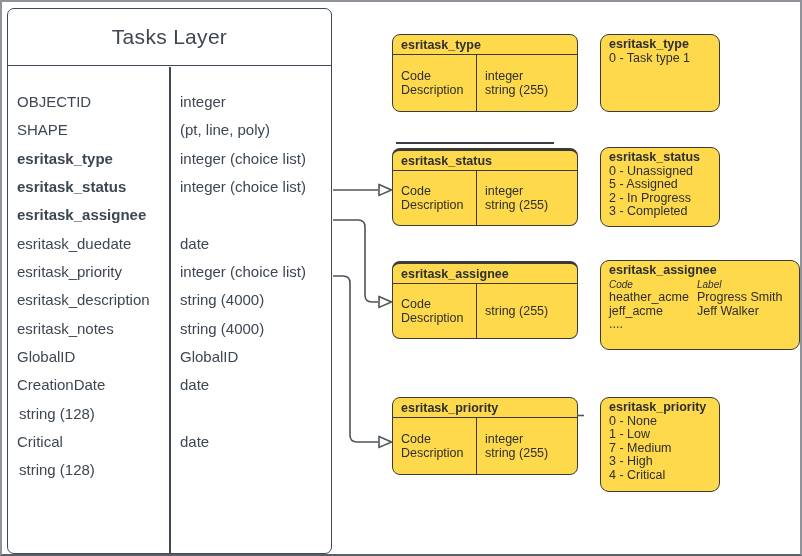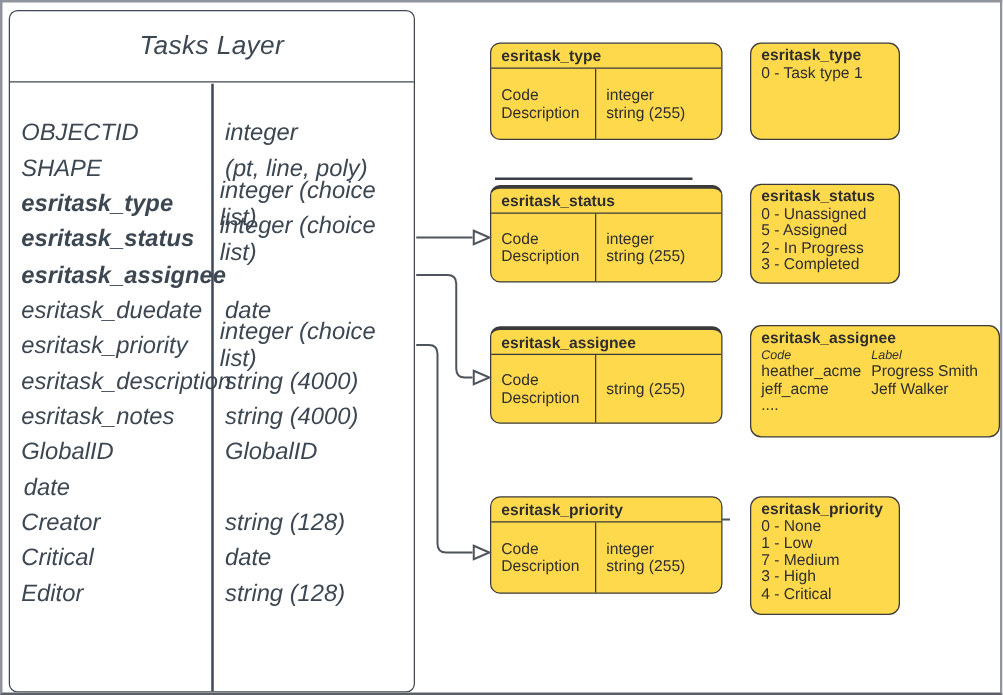--- a/index.html
+++ b/index.html
@@ -10,31 +10,31 @@
     border:2px solid #8f939b;
     border-bottom-color:#5c6066;
     background:#ffffff;
     font-family:"Liberation Sans", sans-serif;
     overflow:hidden;
   }
   
   .tasks-table{
     position:absolute;left:5px;top:6px;width:325px;height:546px;
     box-sizing:border-box;border:1.6px solid #3f4854;border-radius:7px;
-    background:#fff;color:#3d4752;font-style:italic;
+    background:#fff;color:#3d4752;
   }
   .tasks-title{
     height:56px;display:flex;align-items:center;justify-content:center;
     font-size:21px;border-bottom:1.6px solid #3f4854;letter-spacing:.3px;
   }
   .tasks-col-divider{
     position:absolute;left:161px;top:57.5px;bottom:0;width:1.6px;background:#3f4854;
   }
   .tasks-body{padding-top:27px;}
-  .f-row{display:flex;height:28.35px;align-items:center;font-size:19px;}
+  .f-row{display:flex;height:28.35px;font-size:15px;}
   .f-name{width:161px;padding-left:9px;box-sizing:border-box;}
   .f-type{padding-left:11px;}
   .f-row.bold .f-name{font-weight:bold;}
   
   .lk{
     position:absolute;left:390px;width:186px;height:78px;
     box-sizing:border-box;border:1.7px solid #3a3a3a;border-radius:8px;
     background:#FFD94C;color:#2e2e2e;display:flex;flex-direction:column;
   }
   .lk-title{
@@ -99,32 +99,31 @@
         </div>
       <div class="f-row">
           <span class="f-name">esritask_notes</span>
           <span class="f-type">string (4000)</span>
         </div>
       <div class="f-row">
           <span class="f-name">GlobalID</span>
           <span class="f-type">GlobalID</span>
         </div>
       <div class="f-row">
+          <span class="f-name">CreationDate</span>
           <span class="f-type">date</span>
         </div>
       <div class="f-row">
-          <span class="f-name">Creator</span>
           <span class="f-type">string (128)</span>
         </div>
       <div class="f-row">
           <span class="f-name">Critical</span>
           <span class="f-type">date</span>
         </div>
       <div class="f-row">
-          <span class="f-name">Editor</span>
           <span class="f-type">string (128)</span>
         </div>
     </div>
   </div>
 
   <div class="lk" style="top:32px;">
     <div class="lk-title">esritask_type</div>
     <div class="lk-body">
       <div class="lk-cell left">
         <span>Code</span>

